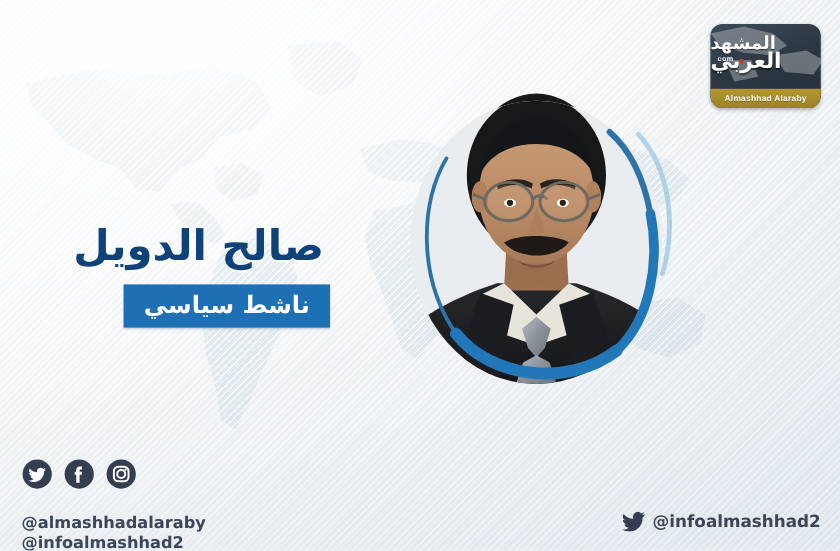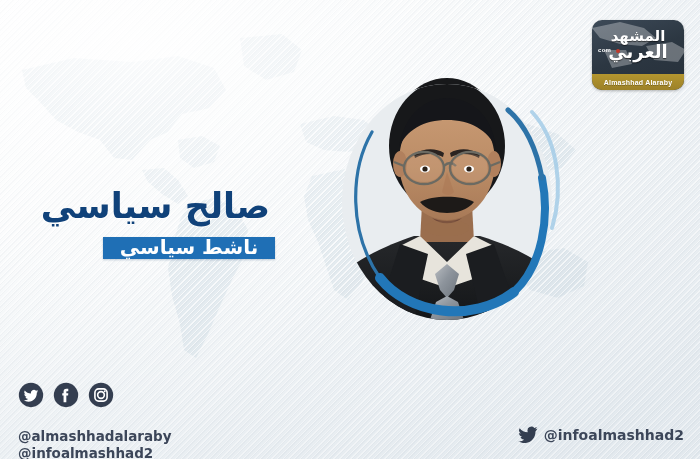--- a/index.html
+++ b/index.html
@@ -53,21 +53,21 @@
   
   #name{
     position:absolute;right:430px;top:186px;
     direction:rtl;text-align:right;white-space:nowrap;
     font-family:"DejaVu Sans","Liberation Sans",sans-serif;
     font-size:35px;font-weight:bold;color:#10427a;
     letter-spacing:0px;
     text-shadow:0 1px 0 rgba(255,255,255,.7);
   }
   #badge{
-    position:absolute;left:103px;top:237px;width:172px;height:22px;
+    position:absolute;left:103px;top:237px;width:172px;height:36px;
     background:#1f6fb5;
     display:flex;align-items:center;justify-content:center;
     box-shadow:0 1px 2px rgba(20,60,100,.25);
   }
   #badge-text{
     direction:rtl;color:#ffffff;font-weight:bold;font-size:20px;
     font-family:"DejaVu Sans","Liberation Sans",sans-serif;
     line-height:1;padding-bottom:2px;
   }
 
@@ -76,21 +76,21 @@
     position:absolute;left:592px;top:20px;width:92px;height:70px;
     border-radius:10px;overflow:hidden;
     background:linear-gradient(160deg,#3d4a58 0%,#2c3742 48%,#27303a 100%);
     box-shadow:0 1px 3px rgba(0,0,0,.28);
   }
   #logo-globe{
     position:absolute;left:-6px;top:-4px;width:104px;height:58px;opacity:.30;
   }
   #logo-ar{
     position:absolute;left:0;right:0;top:8px;
-    text-align:center;direction:rtl;color:#ffffff;
+    text-align:left;direction:rtl;color:#ffffff;
     font-family:"DejaVu Sans","Liberation Sans",sans-serif;
     font-weight:bold;font-size:15px;line-height:16px;
     text-shadow:0 1px 1px rgba(0,0,0,.55);
   }
   #logo-ar .l2{font-size:18px;}
   #logo-com{
     position:absolute;left:6px;top:27px;color:#ffffff;
     font-size:6px;font-weight:bold;letter-spacing:.3px;
   }
   #logo-dot{
@@ -258,21 +258,21 @@
 
       <path d="M200 46 C226 74 232 122 220 162" fill="none" stroke="#9fc9e6" stroke-width="4" stroke-linecap="round" opacity=".8"></path>
 
       <path d="M40 66 C18 104 16 166 48 212" fill="none" stroke="#2d73a8" stroke-width="3.2" stroke-linecap="round"></path>
       <path d="M48 212 C76 248 140 258 182 226" fill="none" stroke="#2277b8" stroke-width="10" stroke-linecap="round"></path>
       <path d="M182 226 C210 200 218 152 210 112" fill="none" stroke="#2277b8" stroke-width="8" stroke-linecap="round"></path>
       <path d="M210 112 C204 80 192 58 176 44" fill="none" stroke="#2d73a8" stroke-width="5" stroke-linecap="round"></path>
     </svg>
   </div>
 
-  <div id="name">صالح سياسي</div>
+  <div id="name">صالح الدويل</div>
 
   <div id="badge">
     <span id="badge-text">ناشط سياسي</span>
   </div>
 
   <div id="logo">
     <svg id="logo-globe" viewBox="0 0 104 58" xmlns="http://www.w3.org/2000/svg">
       <g fill="#ffffff">
         <path d="M6 12 L34 6 L58 12 L70 22 L56 30 L34 28 L14 22 Z"></path>
         <path d="M60 30 L86 26 L100 34 L92 46 L68 44 Z"></path>

